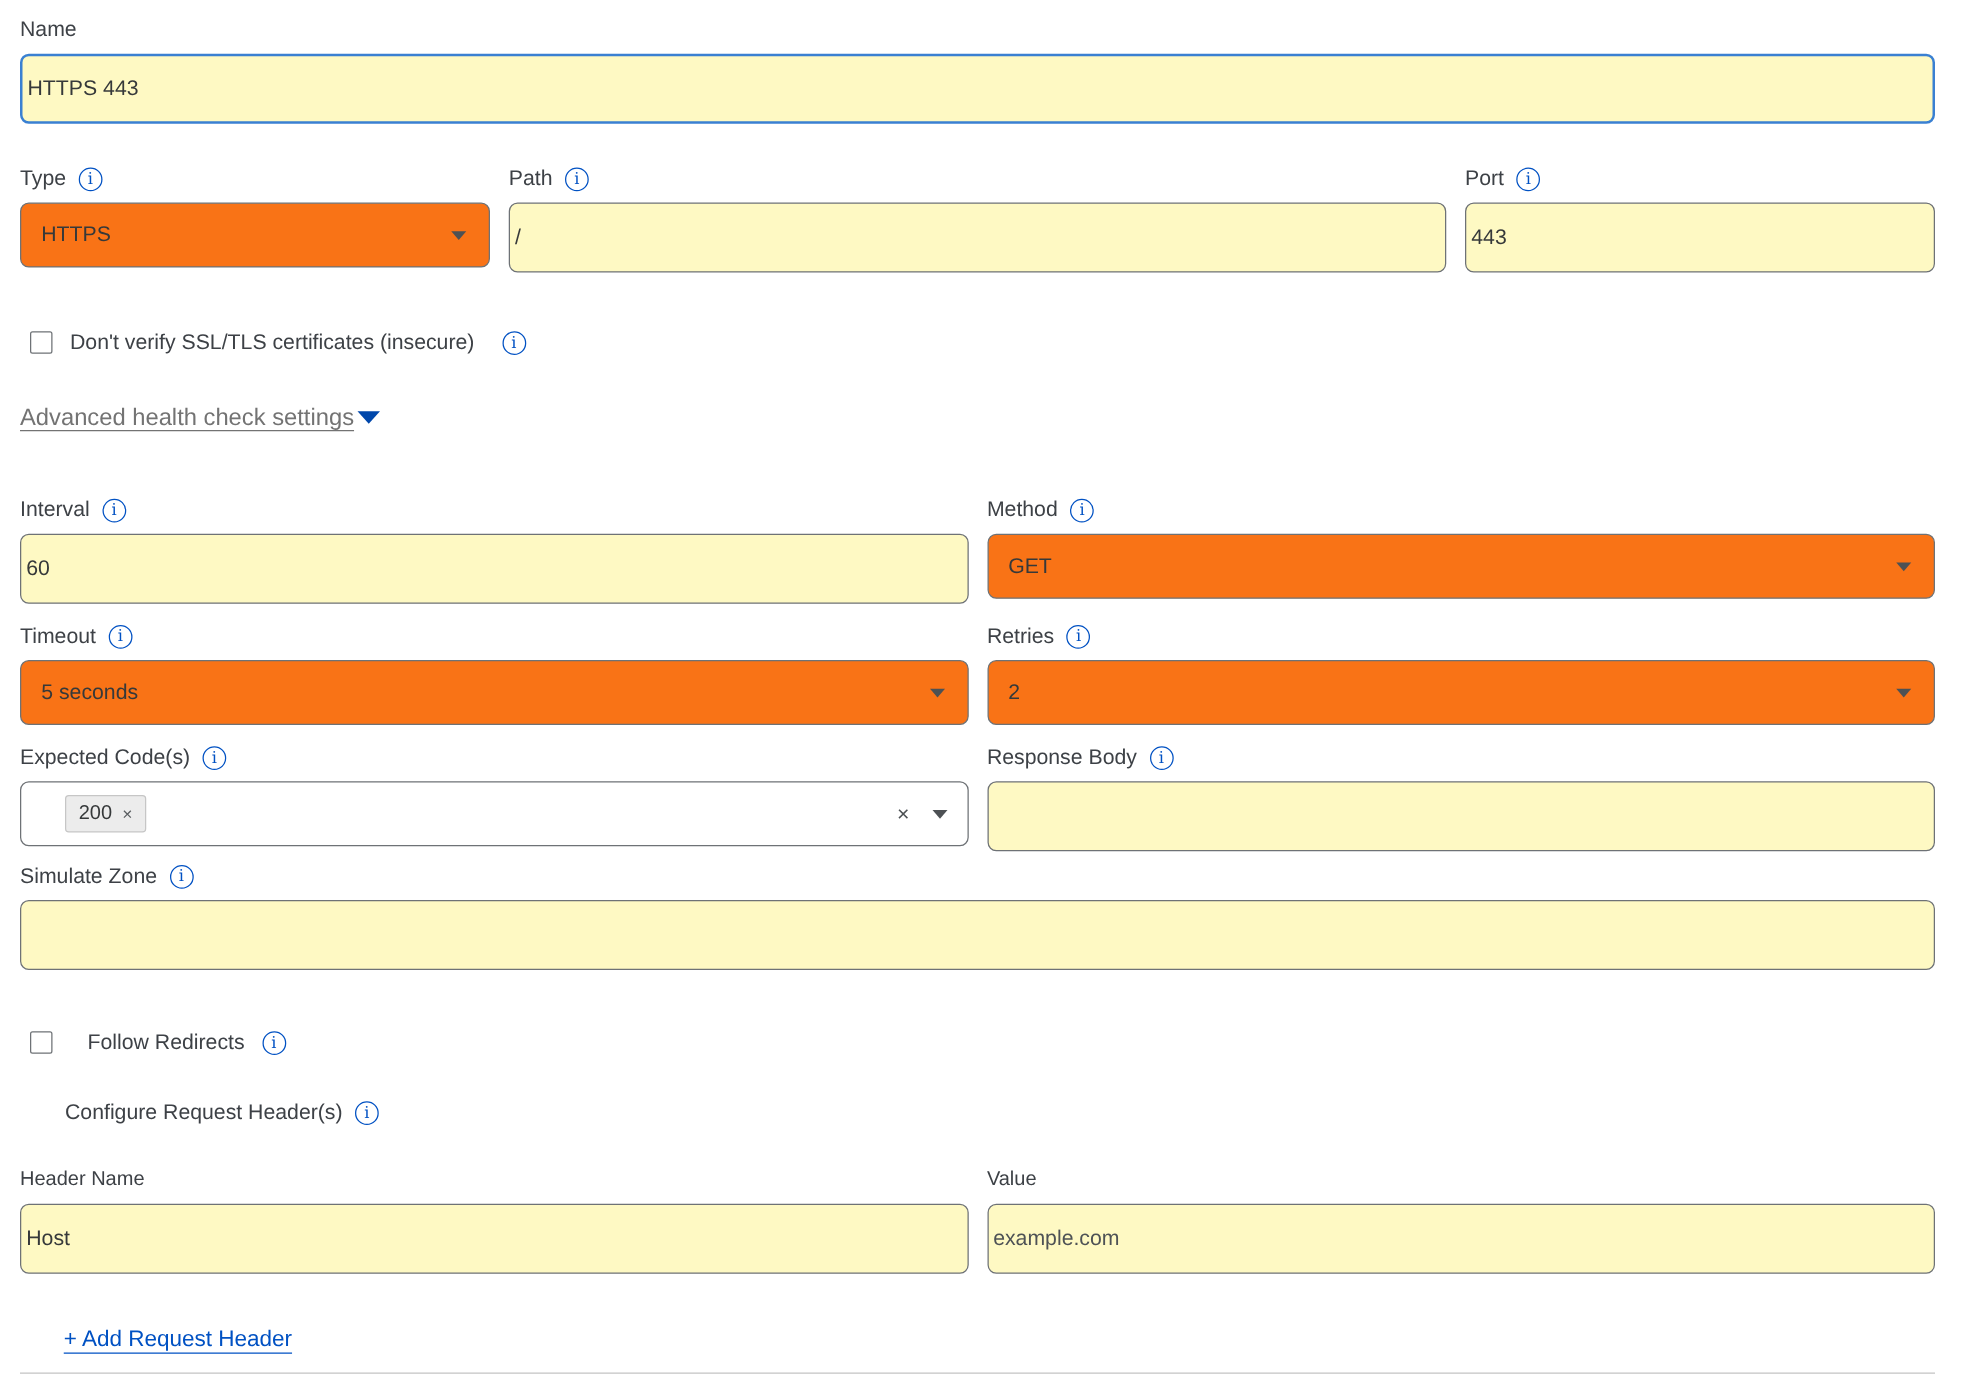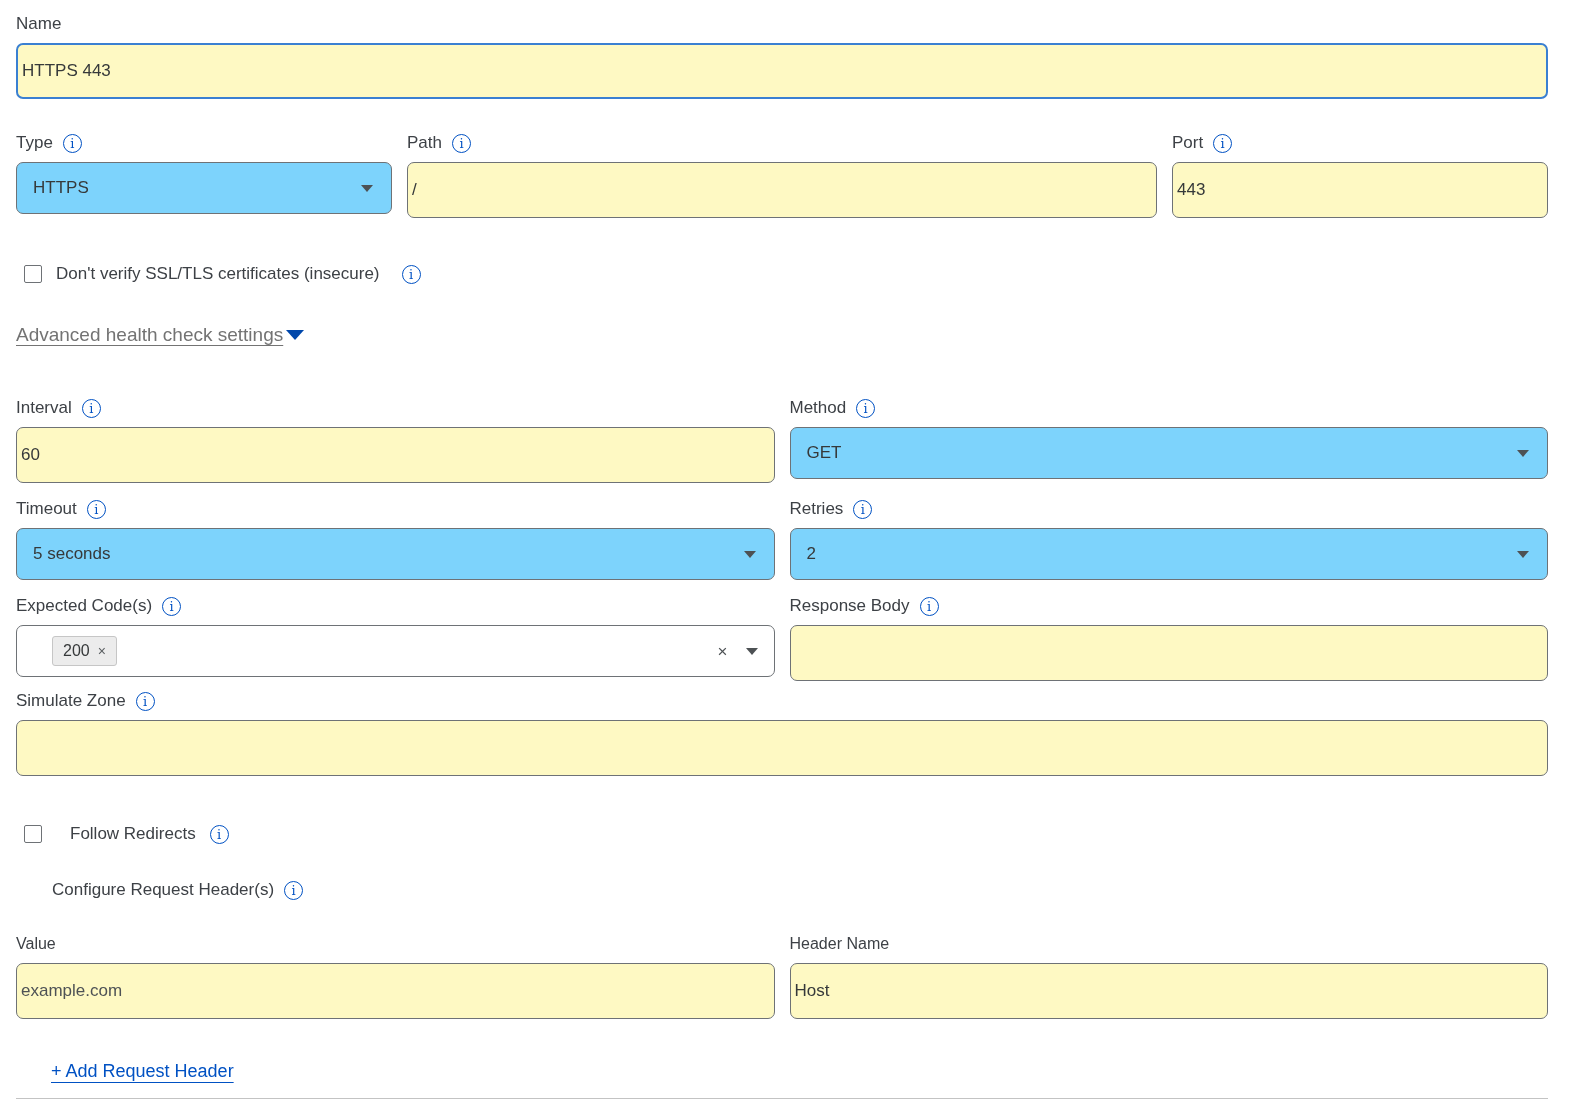--- a/index.html
+++ b/index.html
@@ -52,21 +52,21 @@
     outline: none;
   }
   .text-input.focused { border: 2px solid #3a80d2; }
 
   .select-box {
     position: relative;
     width: 100%;
     height: 52px;
     border: 1.4px solid #6e7276;
     border-radius: 7px;
-    background: #7dd3fc;
+    background: #f97316;
     display: flex;
     align-items: center;
     padding: 4px 16px;
     font-size: 17px;
     color: #36393a;
     cursor: pointer;
   }
   .select-caret {
     position: absolute;
     right: 18px;
@@ -334,27 +334,27 @@
   </div>
 
   
   <div class="label" style="margin-top: 36px; margin-left: 36px;">
     <span>Configure Request Header(s)</span>
     <span class="info-icon">i</span>
   </div>
 
   <div class="row-2col" style="margin-top: 26px;">
     <div>
+      <span class="sub-label">Header Name</span>
+      <input class="text-input" type="text" value="Host" style="">
+    </div>
+    <div>
       <span class="sub-label">Value</span>
       <input class="text-input" type="text" style="color: rgb(78, 82, 85);" value="example.com">
     </div>
-    <div>
-      <span class="sub-label">Header Name</span>
-      <input class="text-input" type="text" value="Host" style="">
-    </div>
   </div>
 
   
   <div style="margin-top: 42px; margin-left: 35px;">
     <span class="add-link">+ Add Request Header</span>
   </div>
 
   <div class="divider"></div>
 
 </div>

